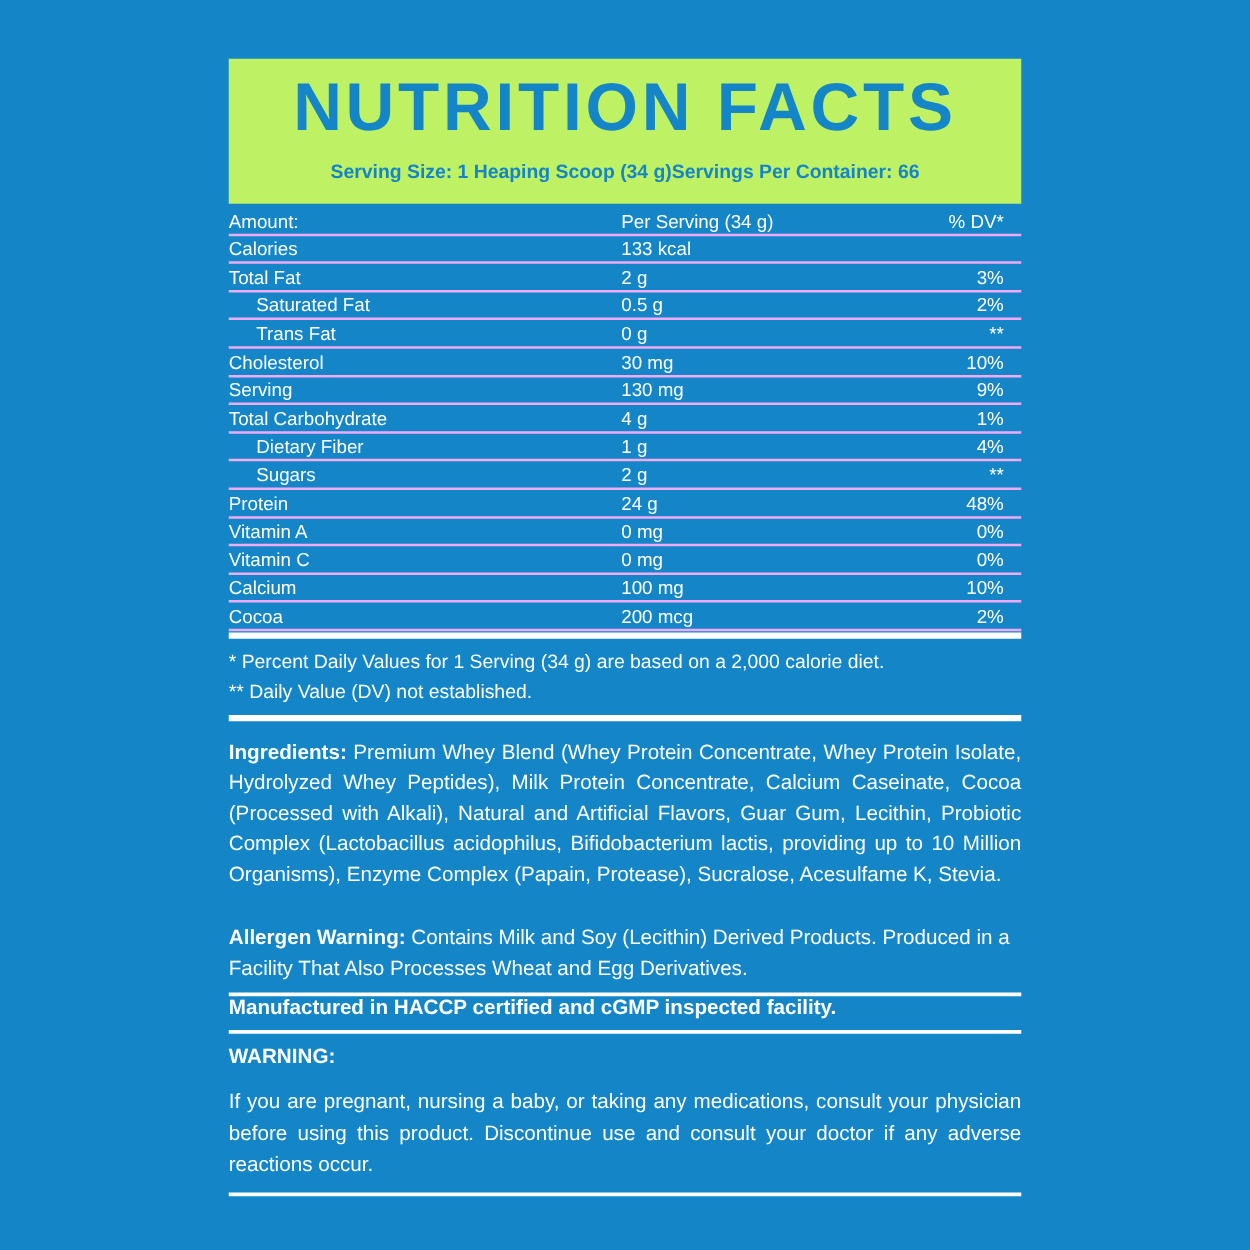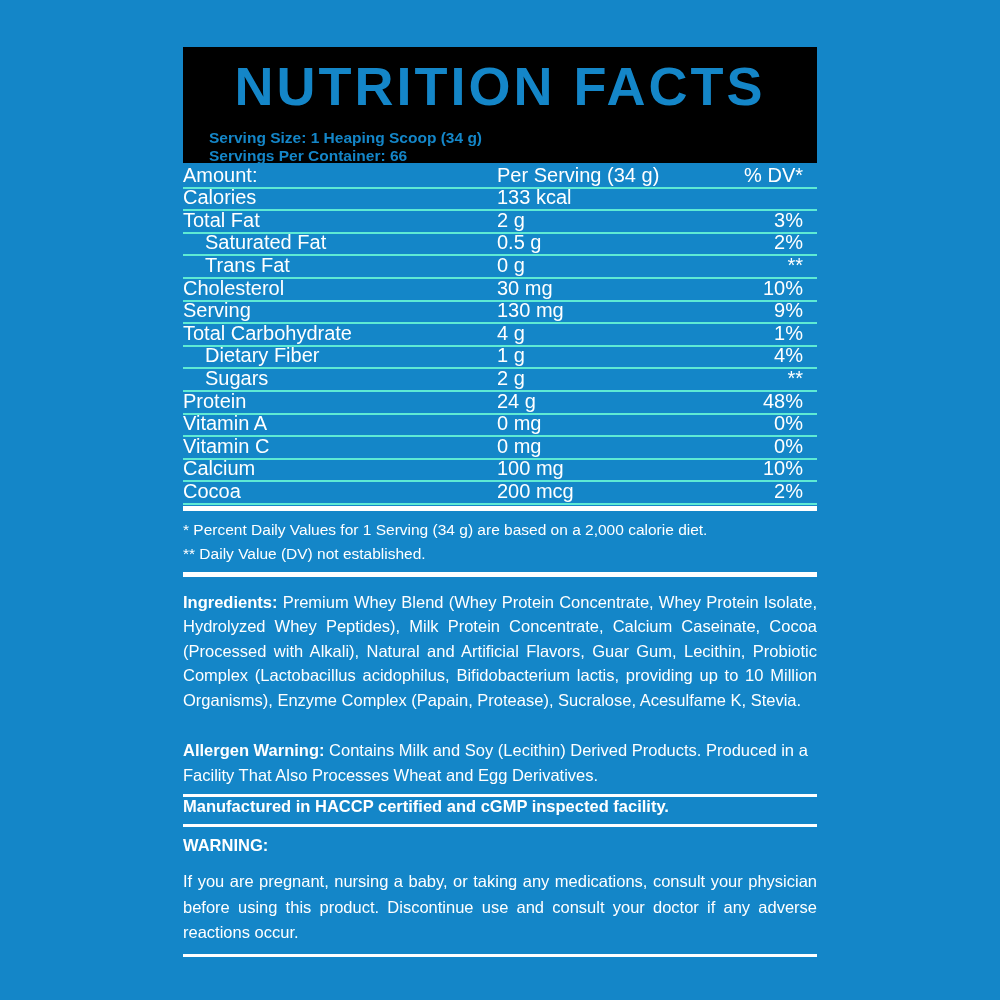--- a/index.html
+++ b/index.html
@@ -25,36 +25,35 @@
   .title{
     font-size:54px;
     font-weight:bold;
     text-align:center;
     letter-spacing:3px;
     line-height:1;
     white-space:nowrap;
   }
   .serving-row{
     display:flex;
-    justify-content:space-between;
+    justify-content:center;
     padding:16px 26px 0 26px;
     font-size:15.5px;
     font-weight:bold;
-    flex-direction:column;
   }
   
   .table{margin-top:3px;}
   .t-row{
     display:flex;
     align-items:flex-end;
     height:22.6px;
     box-sizing:border-box;
-    border-bottom:2px solid #5eead4;
+    border-bottom:2px solid #f0abfc;
     padding-bottom:2px;
-    font-size:20px;
+    font-size:15px;
     line-height:1;
   }
   .c-name{width:314px;box-sizing:border-box;}
   .t-row.indent .c-name{padding-left:22px;}
   .c-val{flex:1;}
   .c-dv{width:92px;text-align:right;padding-right:14px;box-sizing:border-box;}
   
   .bar{height:5px;background:#ffffff;}
   .bar.after-table{margin-top:1px;}
   .bar.after-footnotes{margin-top:6px;}
@@ -91,21 +90,21 @@
     text-align:justify;
   }
   .rule.r3{margin-top:8px;}
   b{font-weight:bold;}
 </style>
 </head>
 <body style="background: rgb(20, 134, 200);">
 
 <div class="content">
 
-  <div class="header-box" style="background: #000000; color: rgb(20, 134, 200);">
+  <div class="header-box" style="background: #bef264; color: rgb(20, 134, 200);">
     <div class="title">NUTRITION FACTS</div>
     <div class="serving-row">
       <span>Serving Size: 1 Heaping Scoop (34 g)</span>
       <span>Servings Per Container: 66</span>
     </div>
   </div>
 
   <div class="table">
     <div class="t-row">
       <span class="c-name">Amount:</span>

